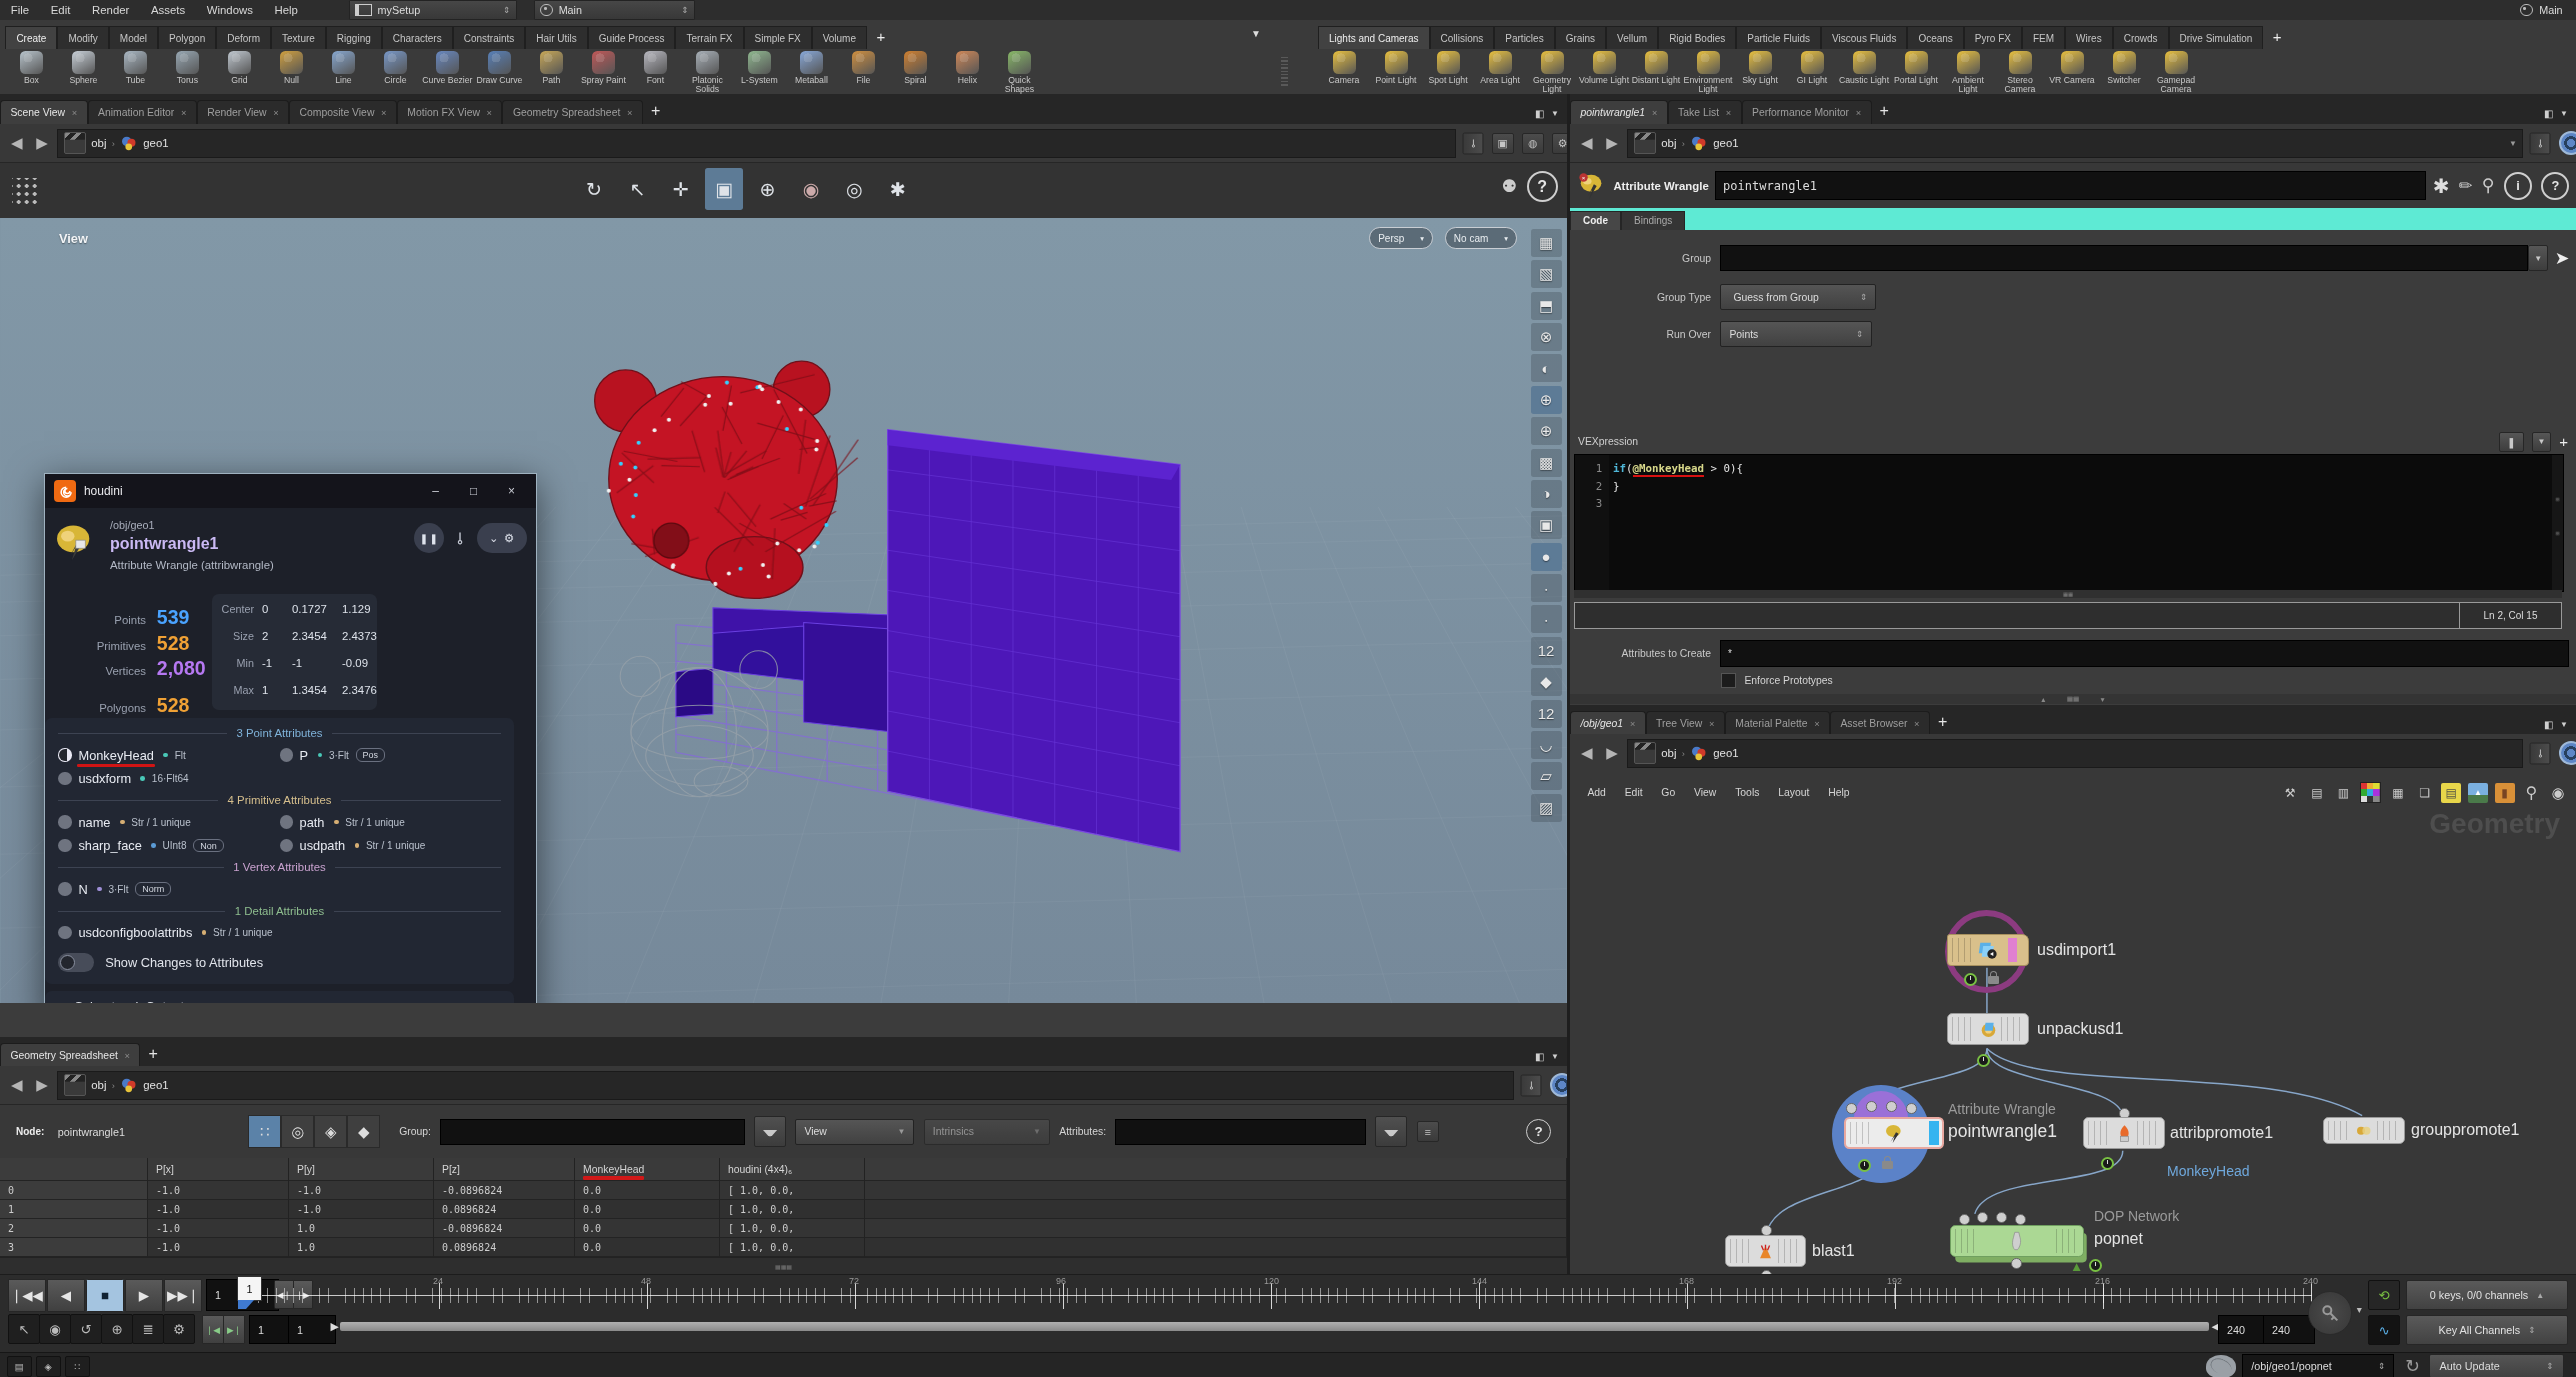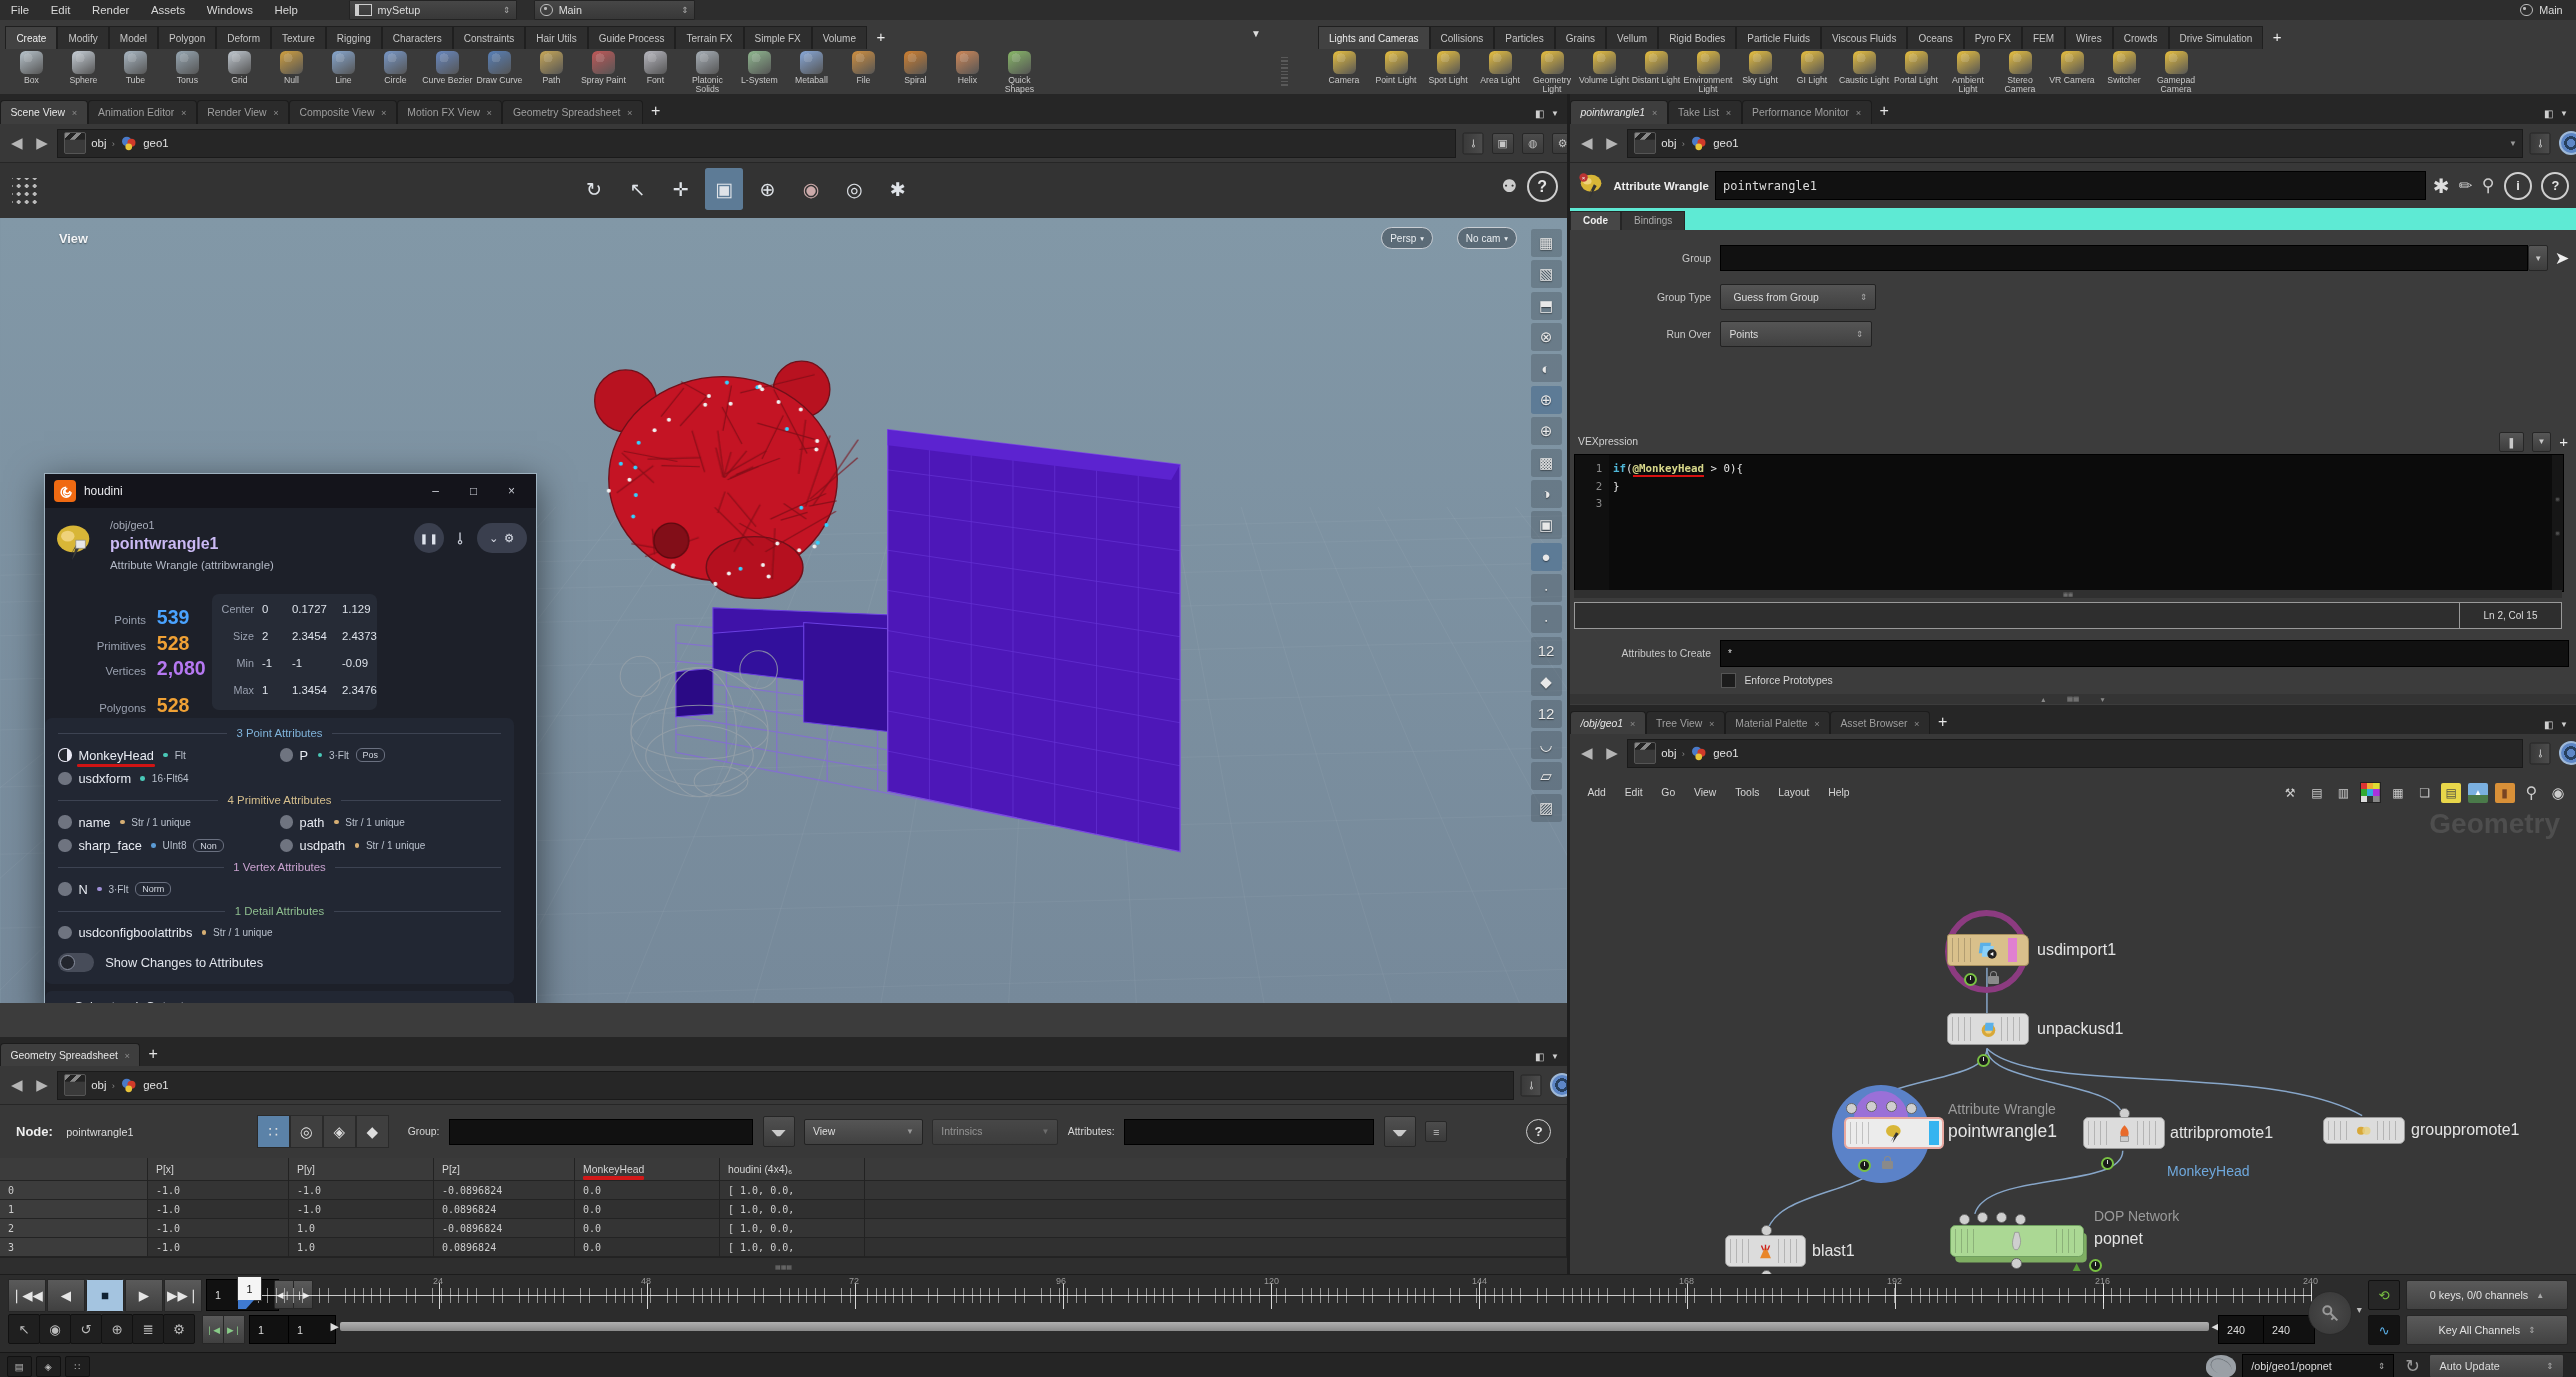--- a/index.html
+++ b/index.html
@@ -66,21 +66,21 @@
   .vpcenter{position:absolute;left:575px;top:5.4px;display:flex;gap:5.4px;}
   .vpbtn{width:38px;height:42px;display:flex;align-items:center;justify-content:center;font-size:19px;color:#dfe3e8;border-radius:2.7px;}
   .vpbtn.active{background:#5d7b96;}
   .vpbtn.render{color:#caa;}
   .vpright{position:absolute;right:9.4px;top:8px;display:flex;gap:9.4px;align-items:center;color:#ccc;}
   .helpcircle{width:27px;height:27px;border:2px solid #cfcfcf;border-radius:50%;display:flex;align-items:center;justify-content:center;font-size:16px;font-weight:bold;color:#e5e5e5;}
   
   #viewport{position:absolute;left:0;top:124px;width:1567px;height:785px;overflow:hidden;background:#7f95a4;}
   #vp-label{position:absolute;left:59px;top:13.4px;font-size:12.8px;font-weight:bold;color:#f3f5f7;text-shadow:0 0.7px 1.3px rgba(0,0,0,.4);}
   .pill{position:absolute;top:9.4px;height:20px;border:1.3px solid #c9ced4;border-radius:10.8px;background:rgba(44,54,62,.45);
-        color:#e9edf0;font-size:10px;display:flex;align-items:center;gap:4px;padding:0 8px;}
+        color:#e9edf0;font-size:10px;display:flex;align-items:center;gap:16px;padding:0 8px;}
   .dispcol{position:absolute;right:5.4px;top:10.8px;display:flex;flex-direction:column;gap:3.4px;}
   .dicon{width:31px;height:28px;display:flex;align-items:center;justify-content:center;font-size:15px;color:#e8e8e8;
          background:rgba(40,48,56,.25);border-radius:2.7px;text-shadow:0 0.7px 1.3px rgba(0,0,0,.5);}
   .dicon.on{background:#5d7b96;}
   
   #popup{position:absolute;left:44px;top:255px;width:491px;height:545px;background:#1d2029;
          border:1.3px solid #9fb2c0;box-shadow:0 9.4px 34px rgba(0,0,0,.55);z-index:50;}
   #popup .titlebar{height:34px;background:#14141b;display:flex;align-items:center;gap:8px;padding:0 9.4px;}
   .hlogo{width:21.5px;height:21.5px;border-radius:4px;background:#f06a12;display:flex;align-items:center;justify-content:center;}
   #popup .wtitle{color:#e8e8ec;font-size:12px;flex:1;}
@@ -176,21 +176,21 @@
   .clockbadge{position:absolute;width:13.4px;height:13.4px;border-radius:50%;background:#1a1a1a;border:2px solid #79c043;box-sizing:border-box;}
   .clockbadge::after{content:'';position:absolute;left:4px;top:1.3px;width:1.3px;height:4px;background:#ddd;}
   .lockbadge{position:absolute;width:10.8px;height:8px;background:#8a8a8a;border-radius:1.3px;}
   .lockbadge::before{content:'';position:absolute;left:2px;top:-4.7px;width:6.7px;height:4.7px;border:1.7px solid #8a8a8a;border-bottom:none;border-radius:4px 4px 0 0;box-sizing:border-box;}
   .indot{position:absolute;width:8.7px;height:8.7px;border-radius:50%;background:#cfcfcf;border:0.7px solid #666;}
   .ring{position:absolute;border-radius:50%;box-sizing:border-box;}
   
   #ss-tabs{position:absolute;left:0;top:943px;width:1567px;height:30px;}
   #ss-path{position:absolute;left:0;top:972px;width:1567px;height:38px;}
   #ss-toolbar{position:absolute;left:0;top:1011px;width:1567px;height:54px;background:#383838;border-bottom:0.7px solid #262626;display:flex;align-items:center;gap:9.4px;padding:0 16px;box-sizing:border-box;}
-  #ss-toolbar .nodelbl{font-size:13px;color:#eee;font-weight:bold;}
+  #ss-toolbar .nodelbl{font-size:10px;color:#eee;font-weight:bold;}
   #ss-toolbar .nodename{font-size:10.8px;color:#ddd;margin-left:4px;}
   .modeicons{display:flex;margin-left:114px;}
   .mico{width:31px;height:31px;display:flex;align-items:center;justify-content:center;font-size:15px;color:#ddd;background:#3f3f3f;border:0.7px solid #2a2a2a;}
   .mico.on{background:#5b82a8;}
   .funnel{width:15px;height:6.7px;background:#c9c9c9;clip-path:polygon(0 0,100% 0,60% 100%,40% 100%);position:relative;display:inline-block;}
   .funnel::after{content:'';position:absolute;left:6px;top:6px;width:2.7px;height:8px;background:#c9c9c9;}
   .funnelwrap{width:30px;height:27px;display:flex;align-items:center;justify-content:center;background:linear-gradient(#505050,#3c3c3c);border:0.7px solid #262626;border-radius:2px;padding-top:2.7px;}
   #ss-table{position:absolute;left:0;top:1064px;width:1567px;height:98px;font-family:"DejaVu Sans Mono",monospace;font-size:10px;color:#cdcdcd;}
   #ss-table .tr{display:flex;height:19px;line-height:19px;}
   #ss-table .th{height:23px;line-height:23px;background:#3a3a3a;color:#d5d5d5;font-family:"Liberation Sans",sans-serif;font-size:10.4px;}

